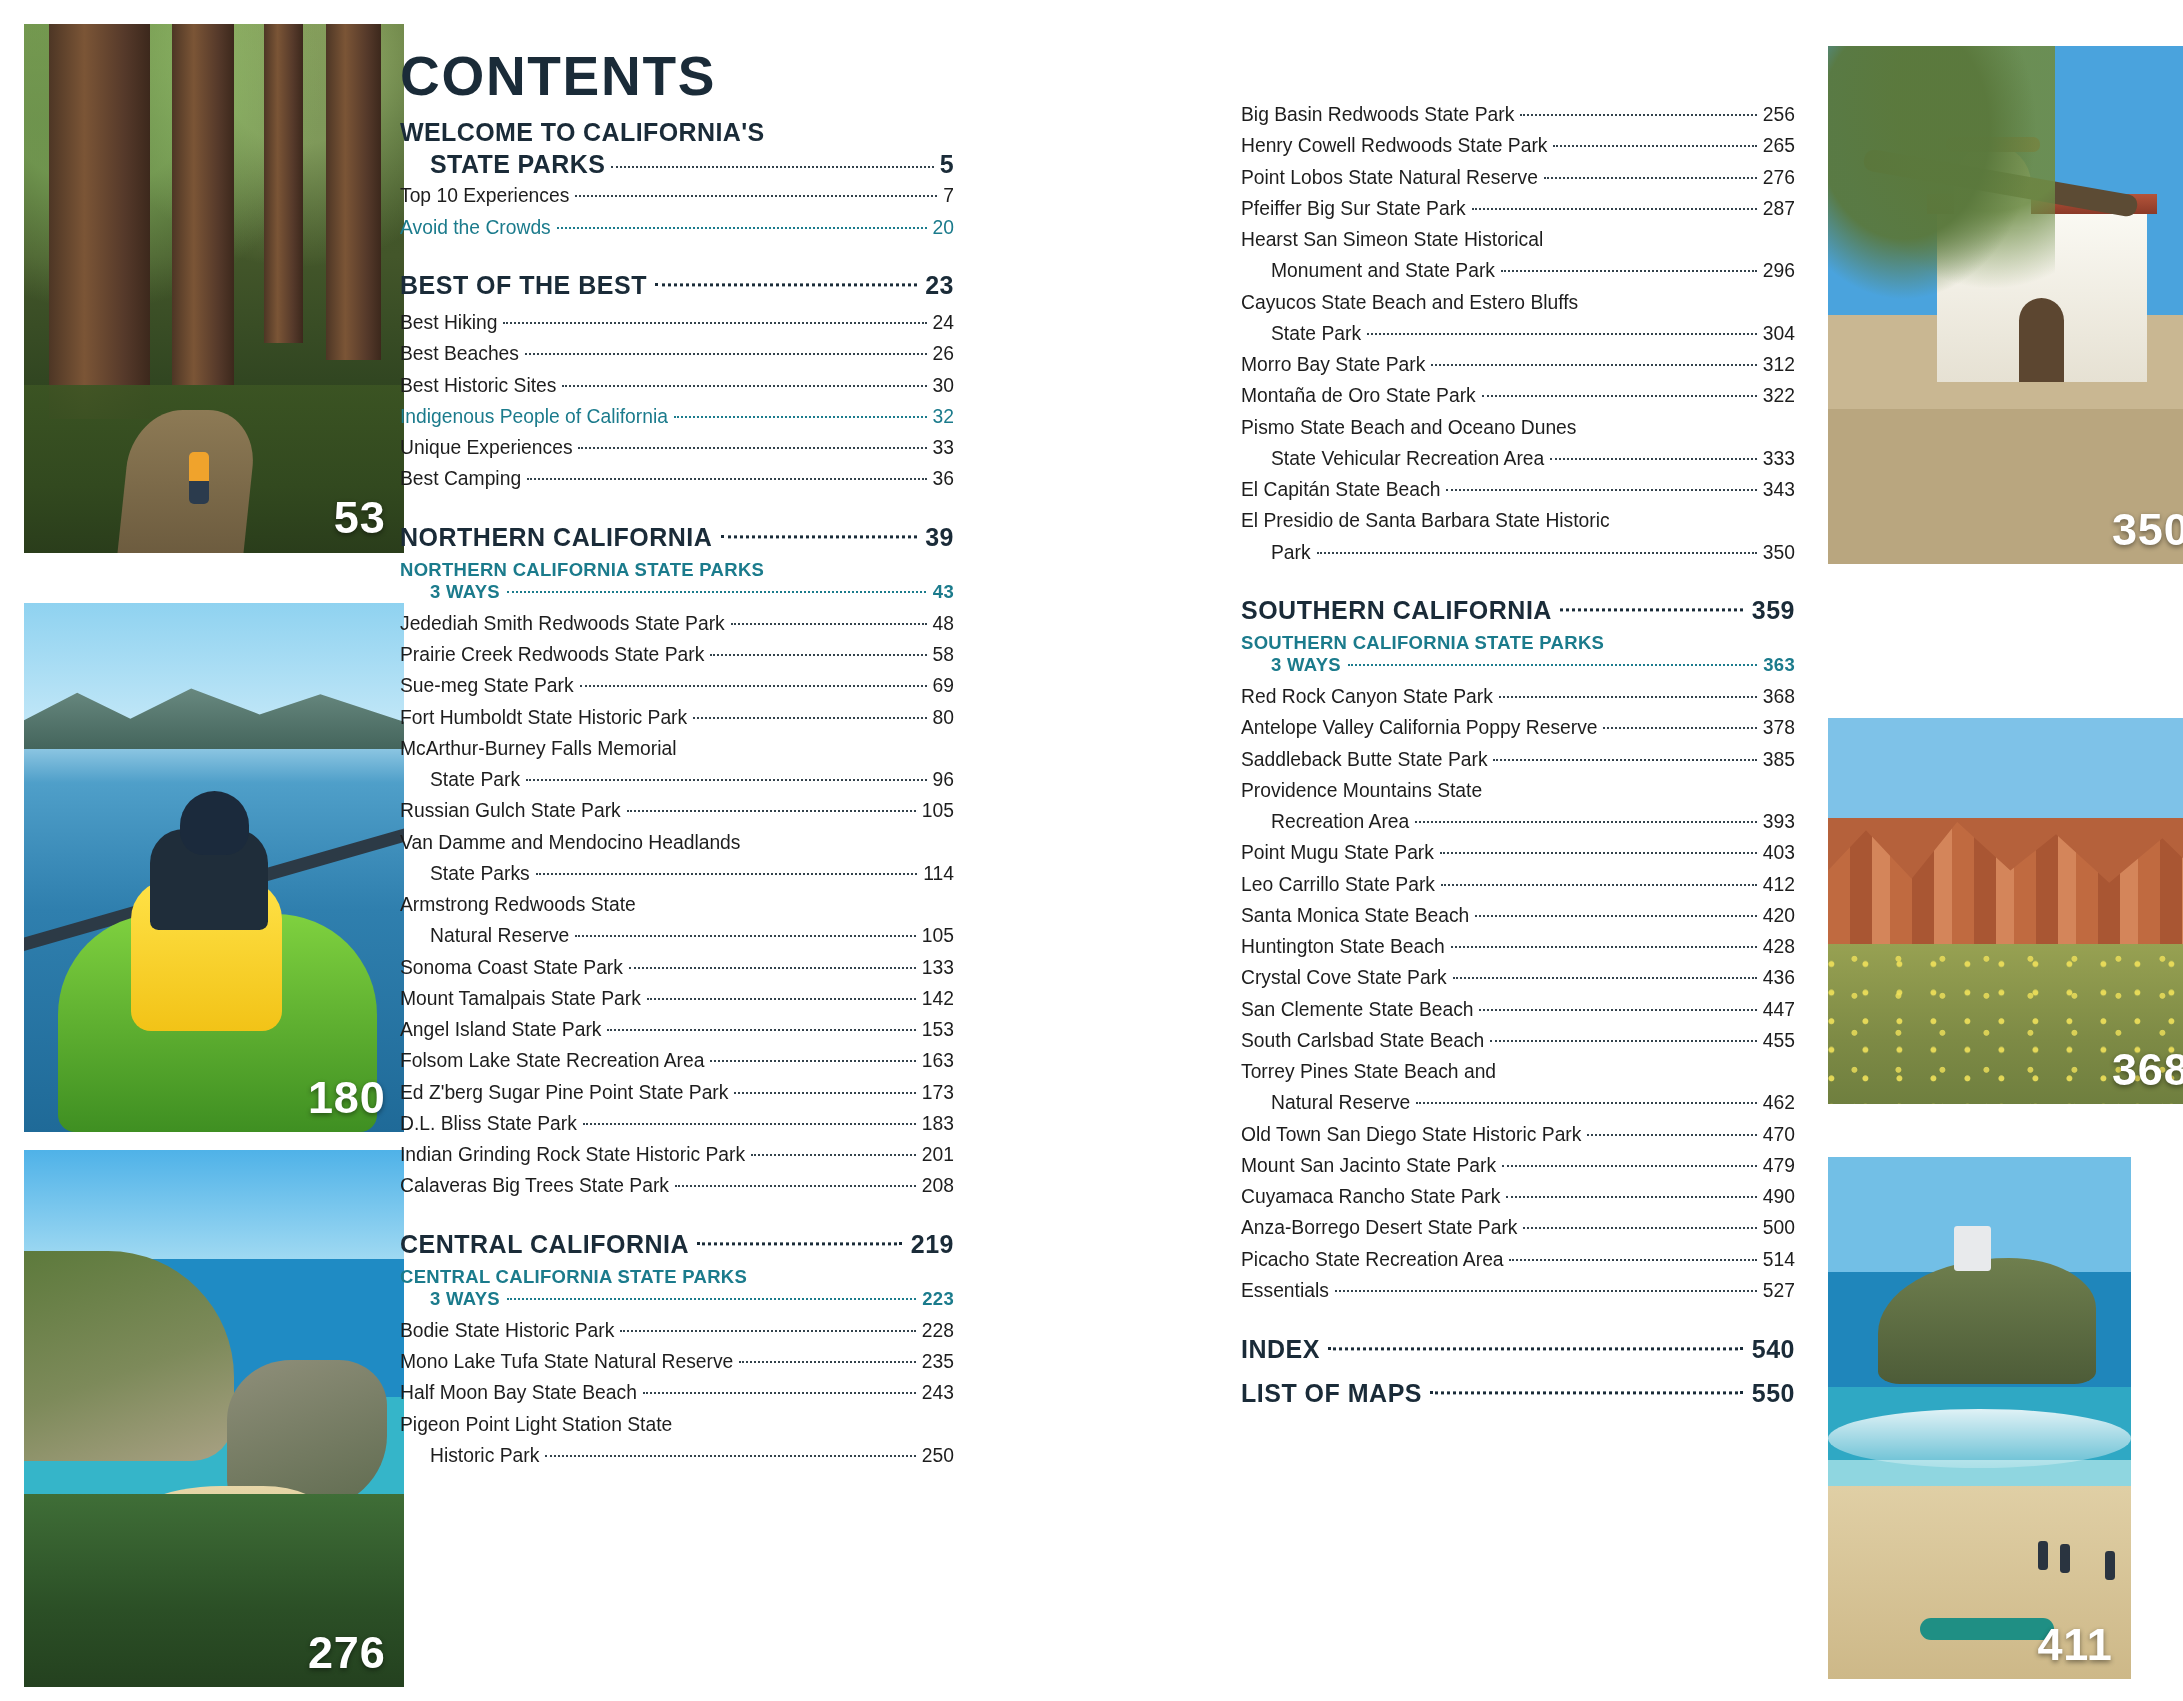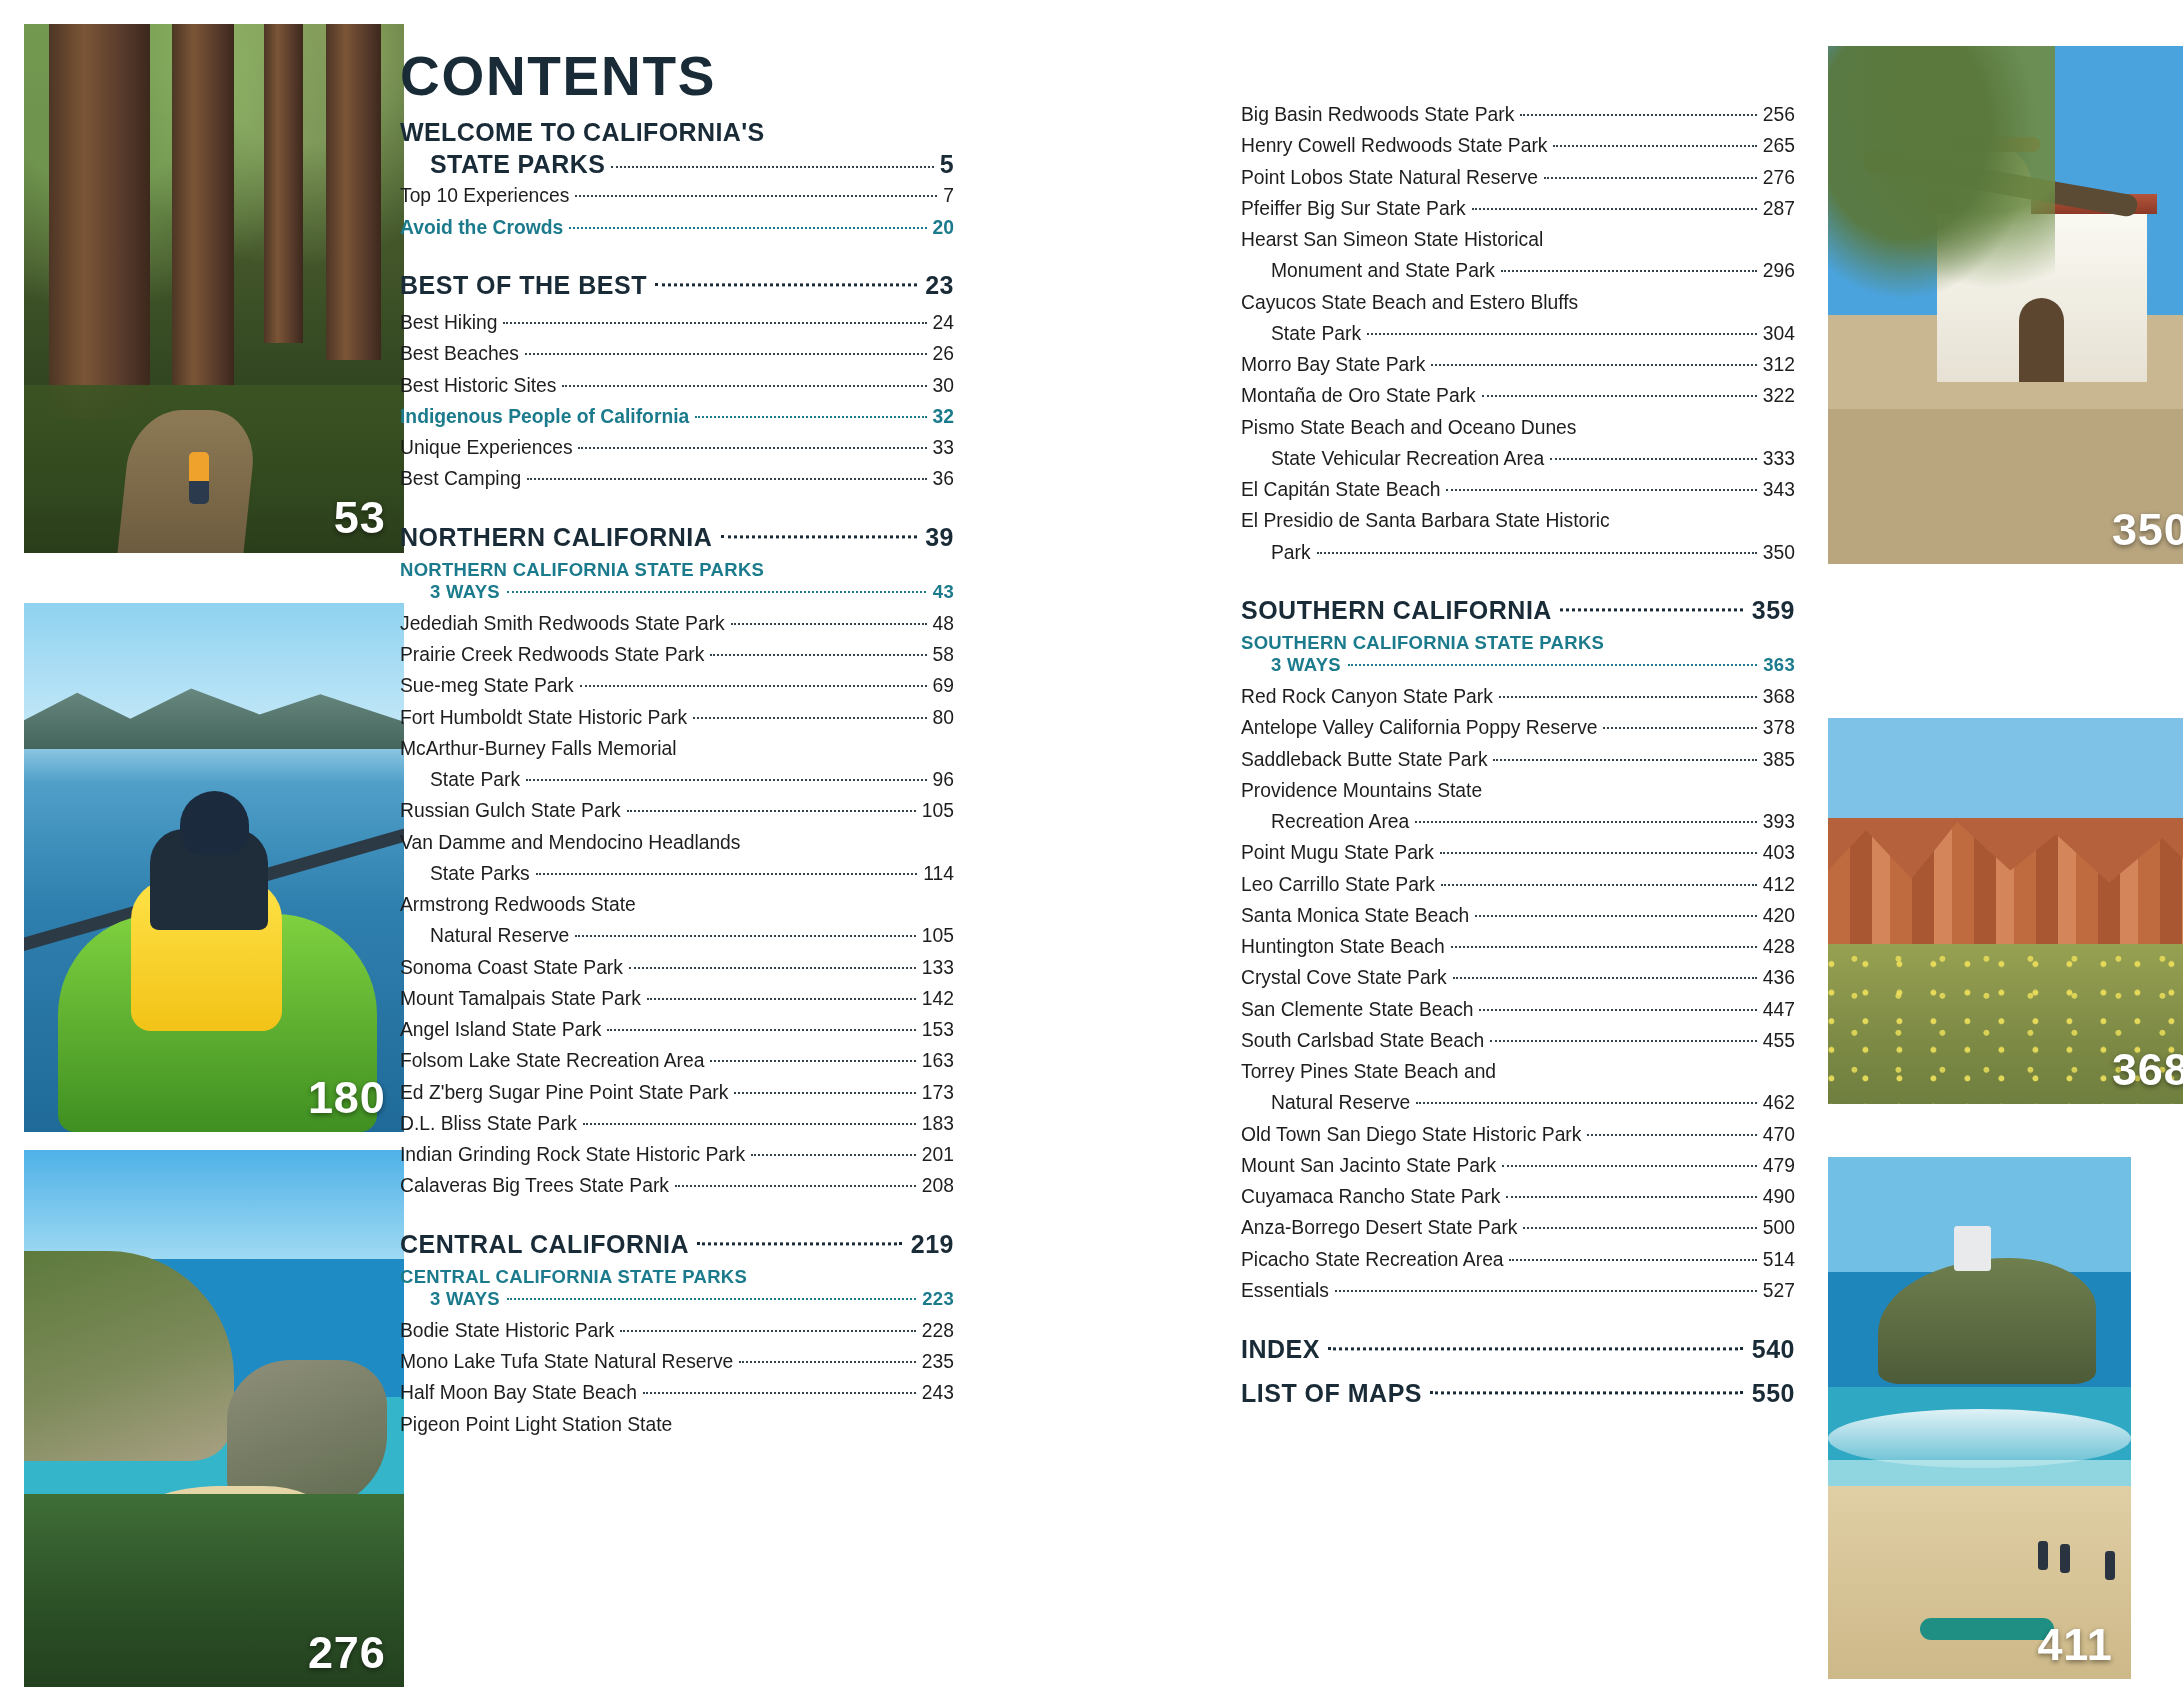--- a/index.html
+++ b/index.html
@@ -199,21 +199,21 @@
     display:flex; align-items: baseline;
   }
 
   .row {
     display: flex;
     align-items: baseline;
     font-size: 19.3px;
     color: #1d1d1d;
     line-height: 1.62;
   }
-  .row.teal { color: #1b7b8c; font-weight: 700; }
+  .row.teal { color: #1b7b8c; font-weight: 400; }
   .row .lbl { white-space: nowrap; }
   .row.indent { padding-left: 30px; }
   .dots {
     flex: 1 1 auto;
     margin: 0 5.9px 0 5.9px;
     border-bottom: 2.5px dotted #33424b;
     transform: translateY(-5px);
     min-width: 11.8px;
   }
   .row.teal .dots { border-bottom-color: #1b7b8c; }
@@ -503,20 +503,25 @@
         <div class="row">
           <span class="lbl">Half Moon Bay State Beach</span>
           <span class="dots"></span>
           <span class="pg">243</span>
         </div>
         <div class="row nodots">
           <span class="lbl">Pigeon Point Light Station State</span>
           <span class="dots"></span>
           <span class="pg"></span>
         </div>
+        <div class="row indent">
+          <span class="lbl">Historic Park</span>
+          <span class="dots"></span>
+          <span class="pg">250</span>
+        </div>
       </div>
   </div>
 
   <div class="col" id="col-right">
     <div style="height:99px"></div>
 
     <div id="cc2-list">
         <div class="row">
           <span class="lbl">Big Basin Redwoods State Park</span>
           <span class="dots"></span>

